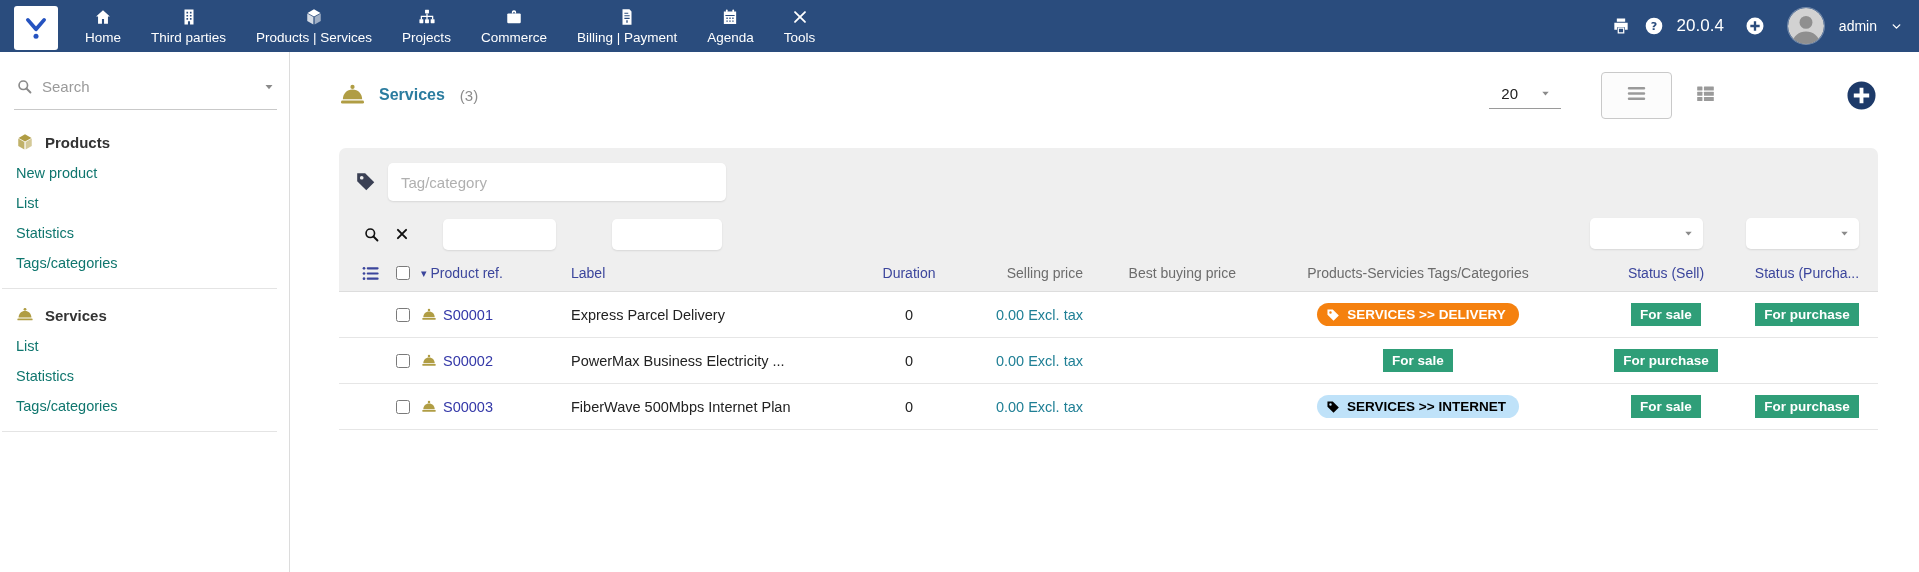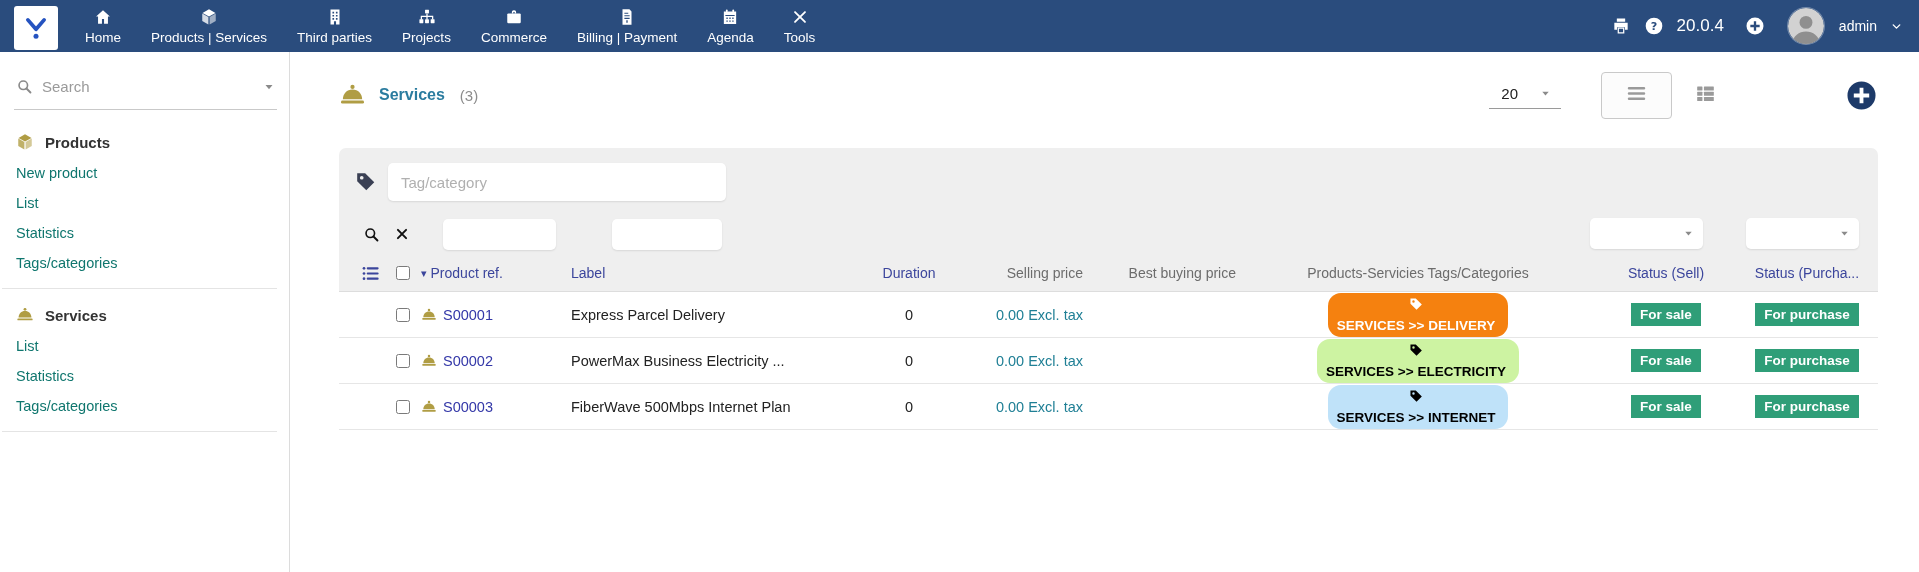--- a/index.html
+++ b/index.html
@@ -108,21 +108,21 @@
   .td { display:flex; align-items:flex-end; }
   .td.al-center { justify-content:center; }
   .td.al-right { justify-content:flex-end; padding-right:4px; }
   .ref-cell { gap:6px; }
   .ricon { width:16px; height:16px; color:var(--gold,#b09d44); }
   .ref-link { color:var(--ref-link,#3438a8); text-decoration:none; cursor:pointer; }
   .label-cell { color:#222; overflow:hidden; white-space:nowrap; }
   .duration-val { color:#222; }
   .price-cell { color:var(--amount,#1f7f95); }
   .tag-badge { display:inline-flex; align-items:center; gap:7px; border-radius:13px;
-    padding:4px 13px 4px 9px; font-size:13.5px; font-weight:bold; cursor:pointer;flex-direction:column; }
+    padding:4px 13px 4px 9px; font-size:13.5px; font-weight:bold; cursor:pointer; }
   .tbicon { width:14px; height:14px; }
   .status-badge { background:var(--status-green,#2f9e78); color:#fff; font-weight:bold;
     font-size:13.5px; border-radius:0; padding:4px 9px; }
 </style>
 </head>
 <body>
 
 <svg width="0" height="0" style="position:absolute" aria-hidden="true">
   <defs>
     <symbol id="sym-home" viewBox="0 0 24 24">
@@ -252,32 +252,32 @@
         <span class="ic micon">
           <svg viewBox="0 0 24 24">
             <use href="#sym-home"></use>
           </svg>
         </span>
         <span class="mlabel">Home</span>
       </div>
       <div class="menu-item">
         <span class="ic micon">
           <svg viewBox="0 0 24 24">
+            <use href="#sym-building"></use>
+          </svg>
+        </span>
+        <span class="mlabel">Third parties</span>
+      </div>
+      <div class="menu-item">
+        <span class="ic micon">
+          <svg viewBox="0 0 24 24">
             <use href="#sym-cube"></use>
           </svg>
         </span>
         <span class="mlabel">Products | Services</span>
-      </div>
-      <div class="menu-item">
-        <span class="ic micon">
-          <svg viewBox="0 0 24 24">
-            <use href="#sym-building"></use>
-          </svg>
-        </span>
-        <span class="mlabel">Third parties</span>
       </div>
       <div class="menu-item">
         <span class="ic micon">
           <svg viewBox="0 0 24 24">
             <use href="#sym-sitemap"></use>
           </svg>
         </span>
         <span class="mlabel">Projects</span>
       </div>
       <div class="menu-item">
@@ -557,30 +557,20 @@
                   <use href="#sym-cloche"></use>
                 </svg>
               </span>
       <a class="ref-link">S00002</a>
             </div>
     <div class="td label-cell">PowerMax Business Electricity ...</div>
     <div class="td al-center duration-val">0</div>
     <div class="td al-right price-cell">0.00 Excl. tax</div>
     <div class="td al-right"></div>
     <div class="td al-center">
-      <span class="tag-badge" style="background: rgb(205, 243, 162); color: rgb(0, 0, 0);">
-        <span class="ic tbicon">
-                  <svg viewBox="0 0 24 24">
-                    <use href="#sym-tag"></use>
-                  </svg>
-                </span>
-        <span class="tag-text">SERVICES &gt;&gt; ELECTRICITY</span>
-              </span>
-            </div>
-    <div class="td al-center">
       <span class="status-badge">For sale</span>
             </div>
     <div class="td al-center">
       <span class="status-badge">For purchase</span>
             </div>
           </div>
           <div class="trow">
     <div class="td"></div>
     <div class="td al-center">
       <input type="checkbox" class="cbx" style="">

